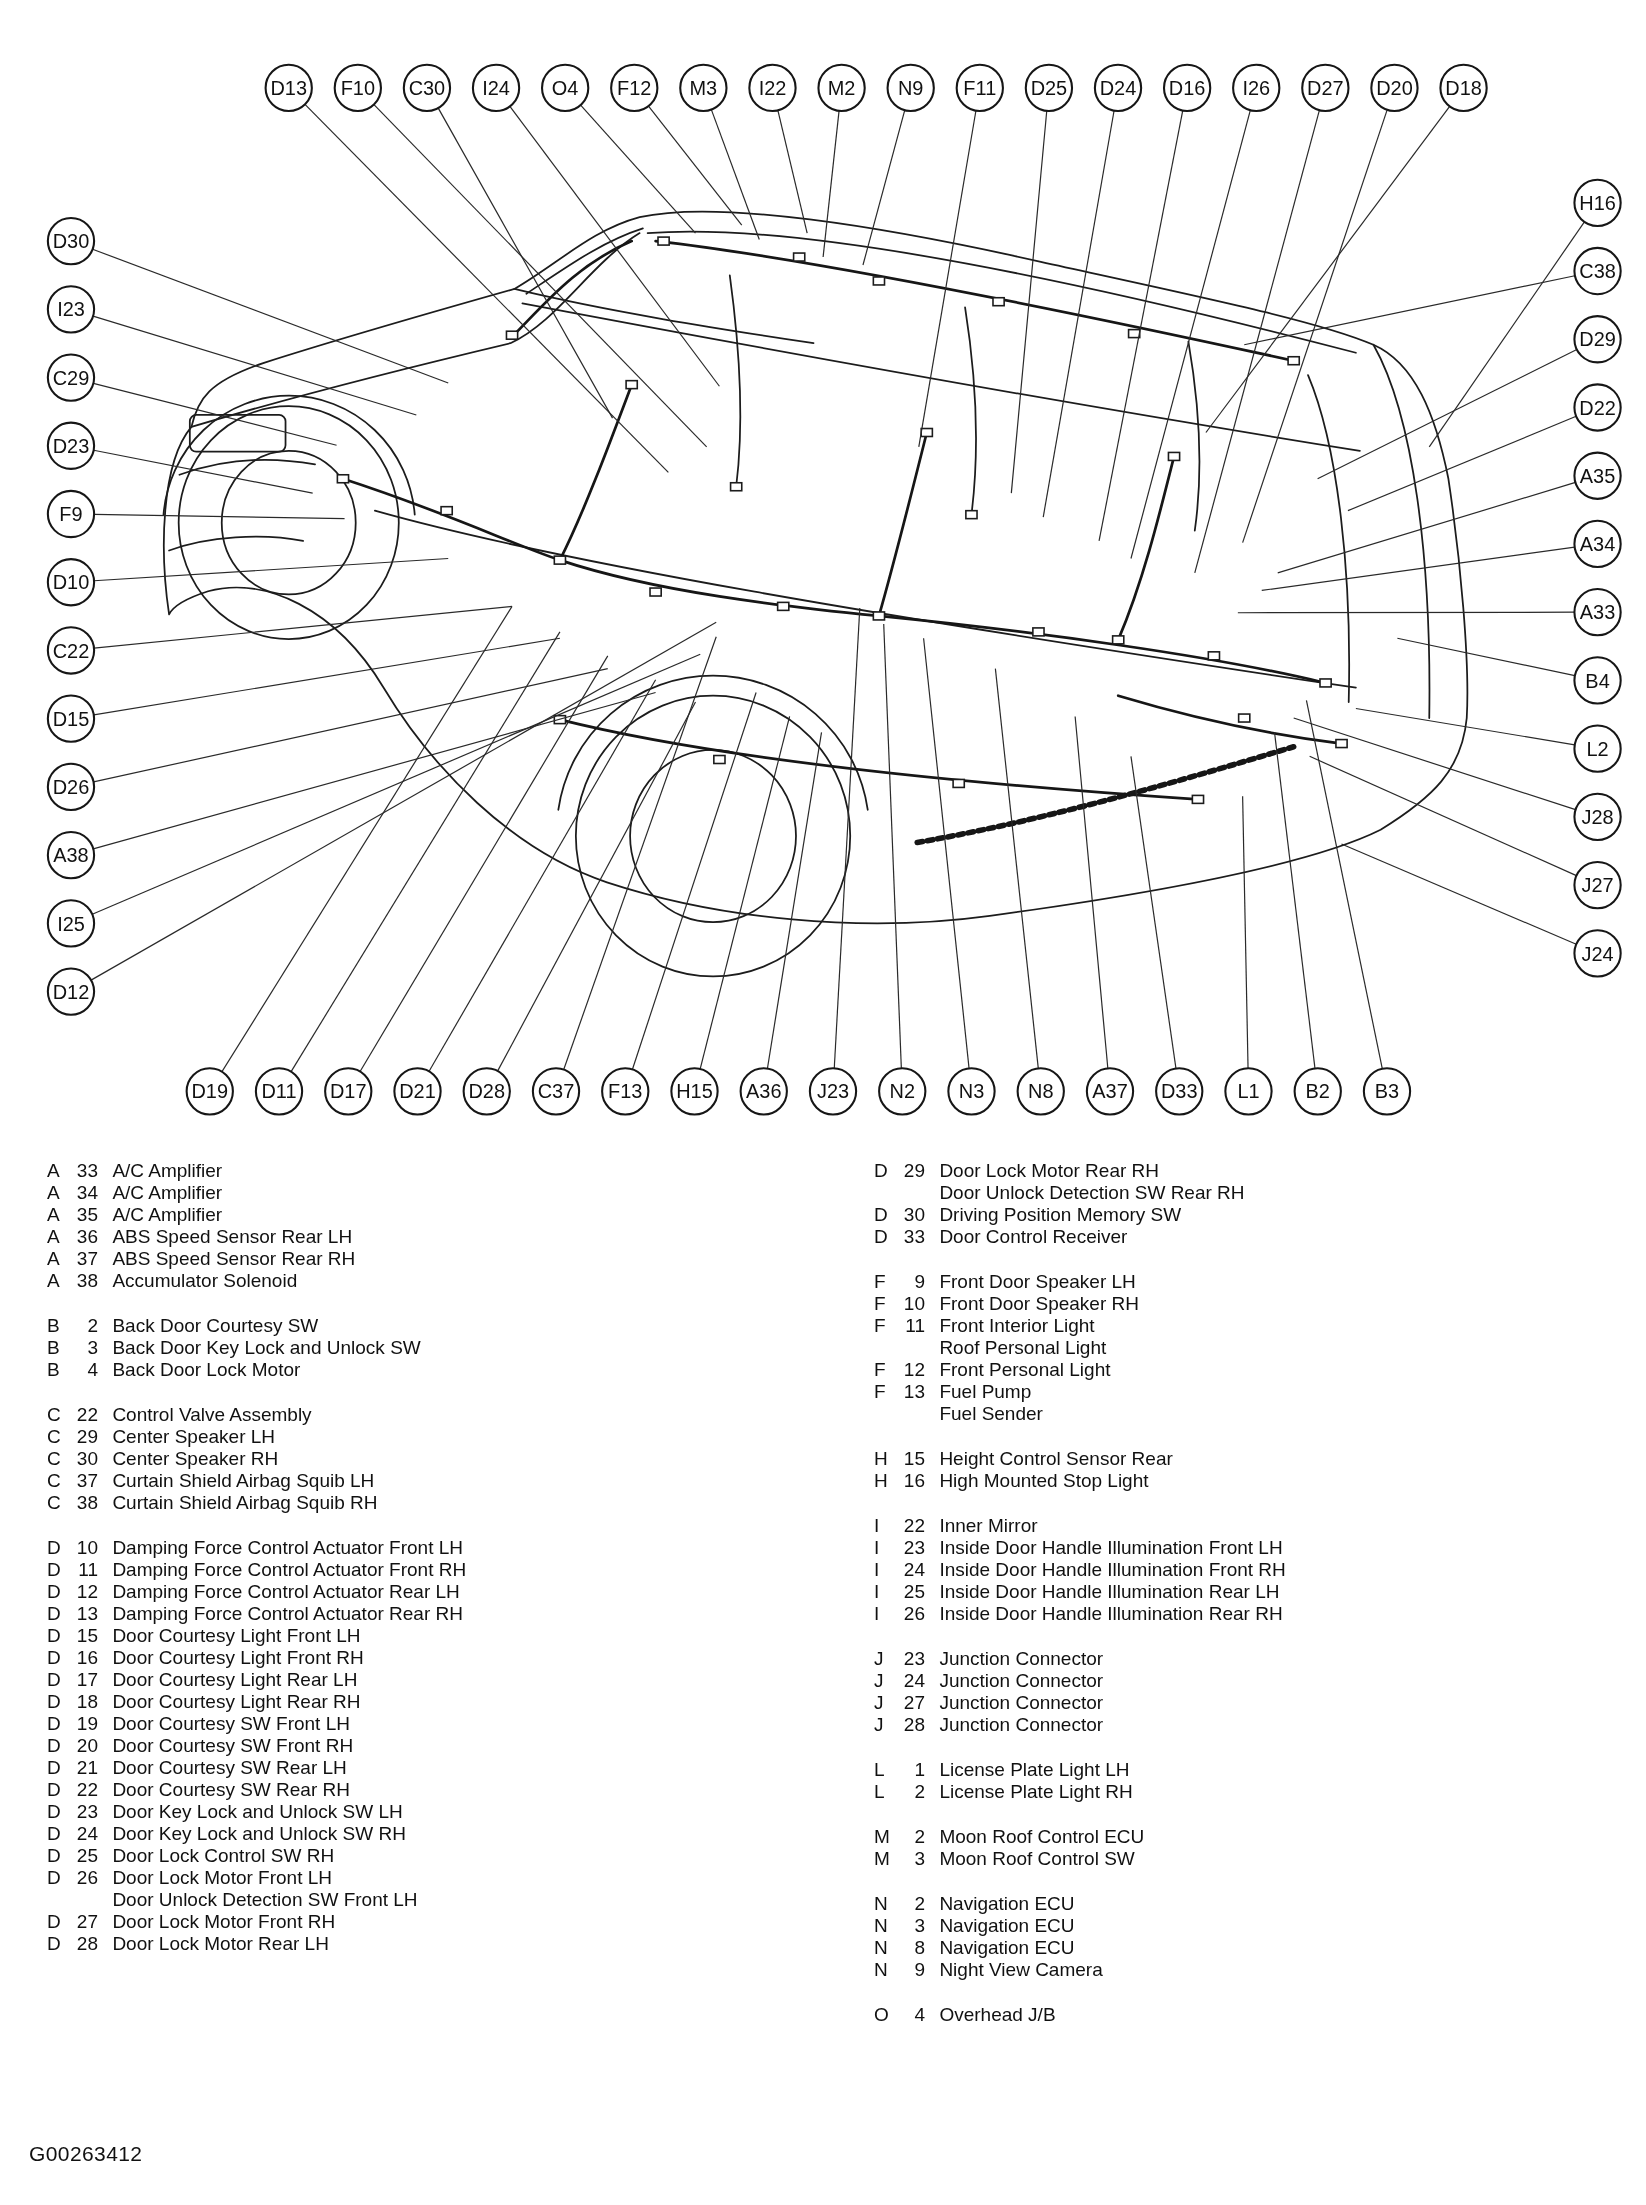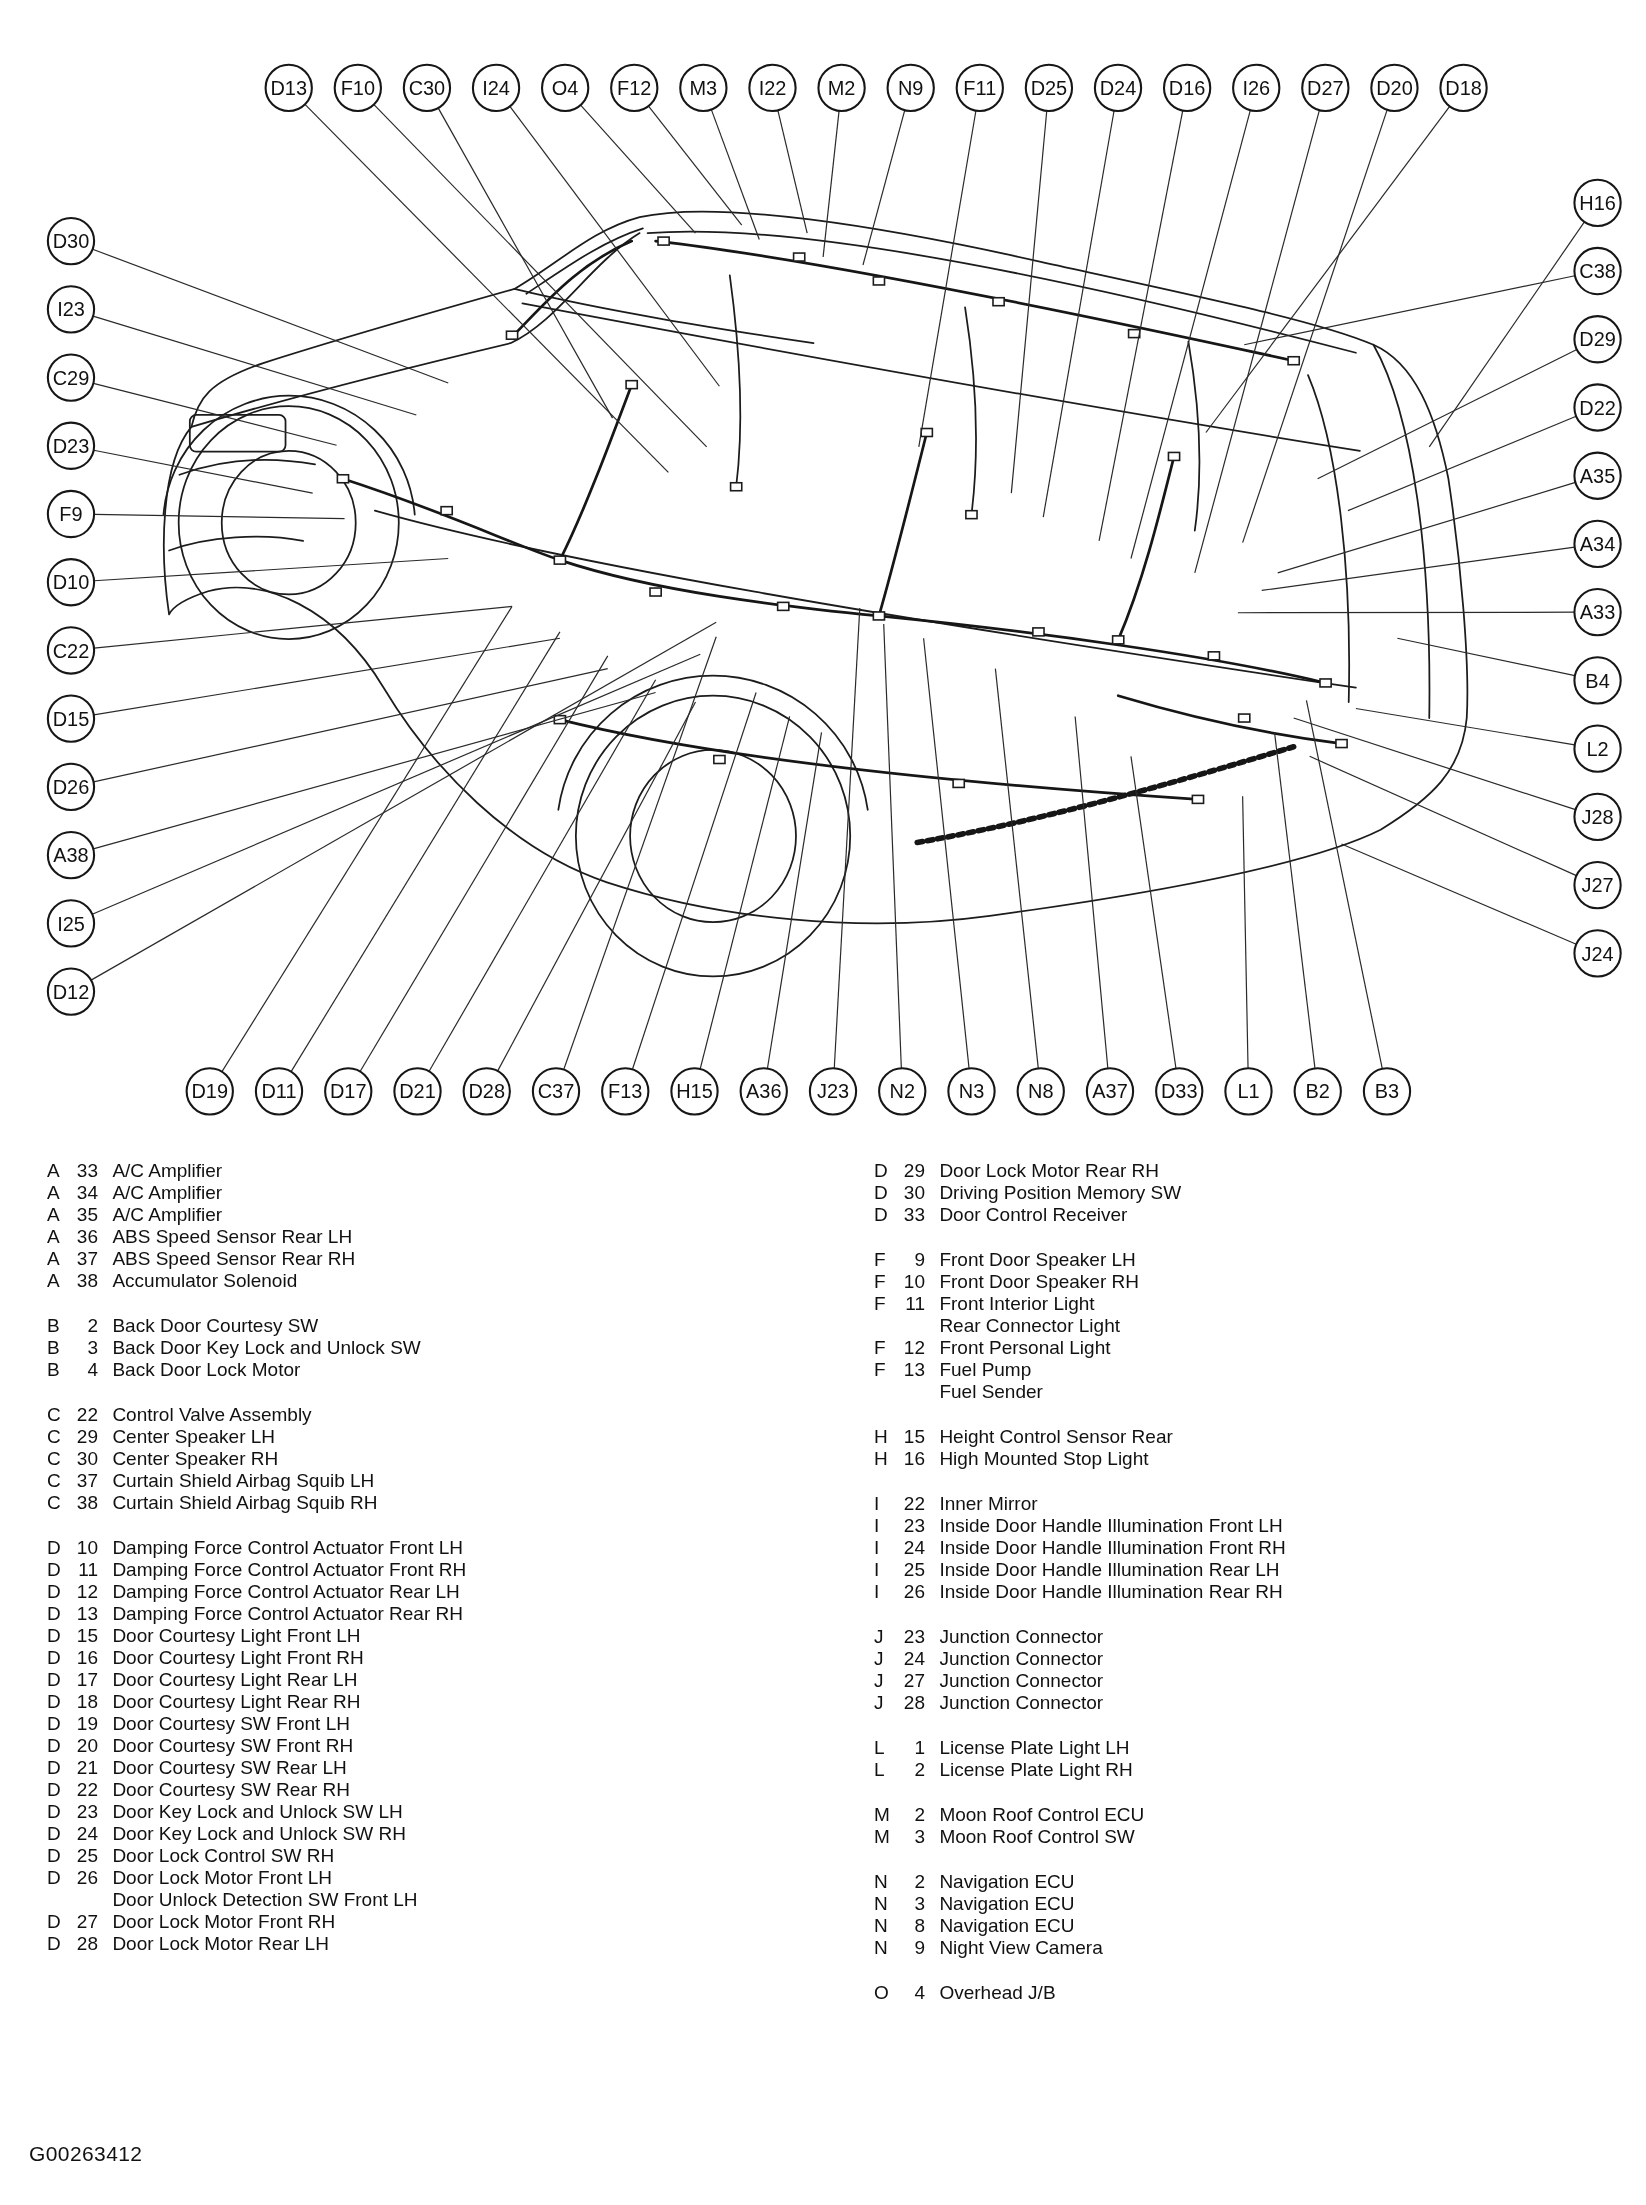--- a/index.html
+++ b/index.html
@@ -464,20 +464,25 @@
         </div>
       </div>
     <div class="legend-col col-right" id="legend-right">
         <div class="legend-group">
           <div class="legend-row">
             <span class="code-letter">D</span>
             <span class="code-num">29</span>
             <span class="legend-text">Door Lock Motor Rear RH</span>
           </div>
           <div class="legend-row">
+            <span class="code-letter"></span>
+            <span class="code-num"></span>
+            <span class="legend-text">Door Unlock Detection SW Rear RH</span>
+          </div>
+          <div class="legend-row">
             <span class="code-letter">D</span>
             <span class="code-num">30</span>
             <span class="legend-text">Driving Position Memory SW</span>
           </div>
           <div class="legend-row">
             <span class="code-letter">D</span>
             <span class="code-num">33</span>
             <span class="legend-text">Door Control Receiver</span>
           </div>
         </div>
@@ -493,21 +498,21 @@
             <span class="legend-text">Front Door Speaker RH</span>
           </div>
           <div class="legend-row">
             <span class="code-letter">F</span>
             <span class="code-num">11</span>
             <span class="legend-text">Front Interior Light</span>
           </div>
           <div class="legend-row">
             <span class="code-letter"></span>
             <span class="code-num"></span>
-            <span class="legend-text">Rear Connector Light</span>
+            <span class="legend-text">Roof Personal Light</span>
           </div>
           <div class="legend-row">
             <span class="code-letter">F</span>
             <span class="code-num">12</span>
             <span class="legend-text">Front Personal Light</span>
           </div>
           <div class="legend-row">
             <span class="code-letter">F</span>
             <span class="code-num">13</span>
             <span class="legend-text">Fuel Pump</span>

